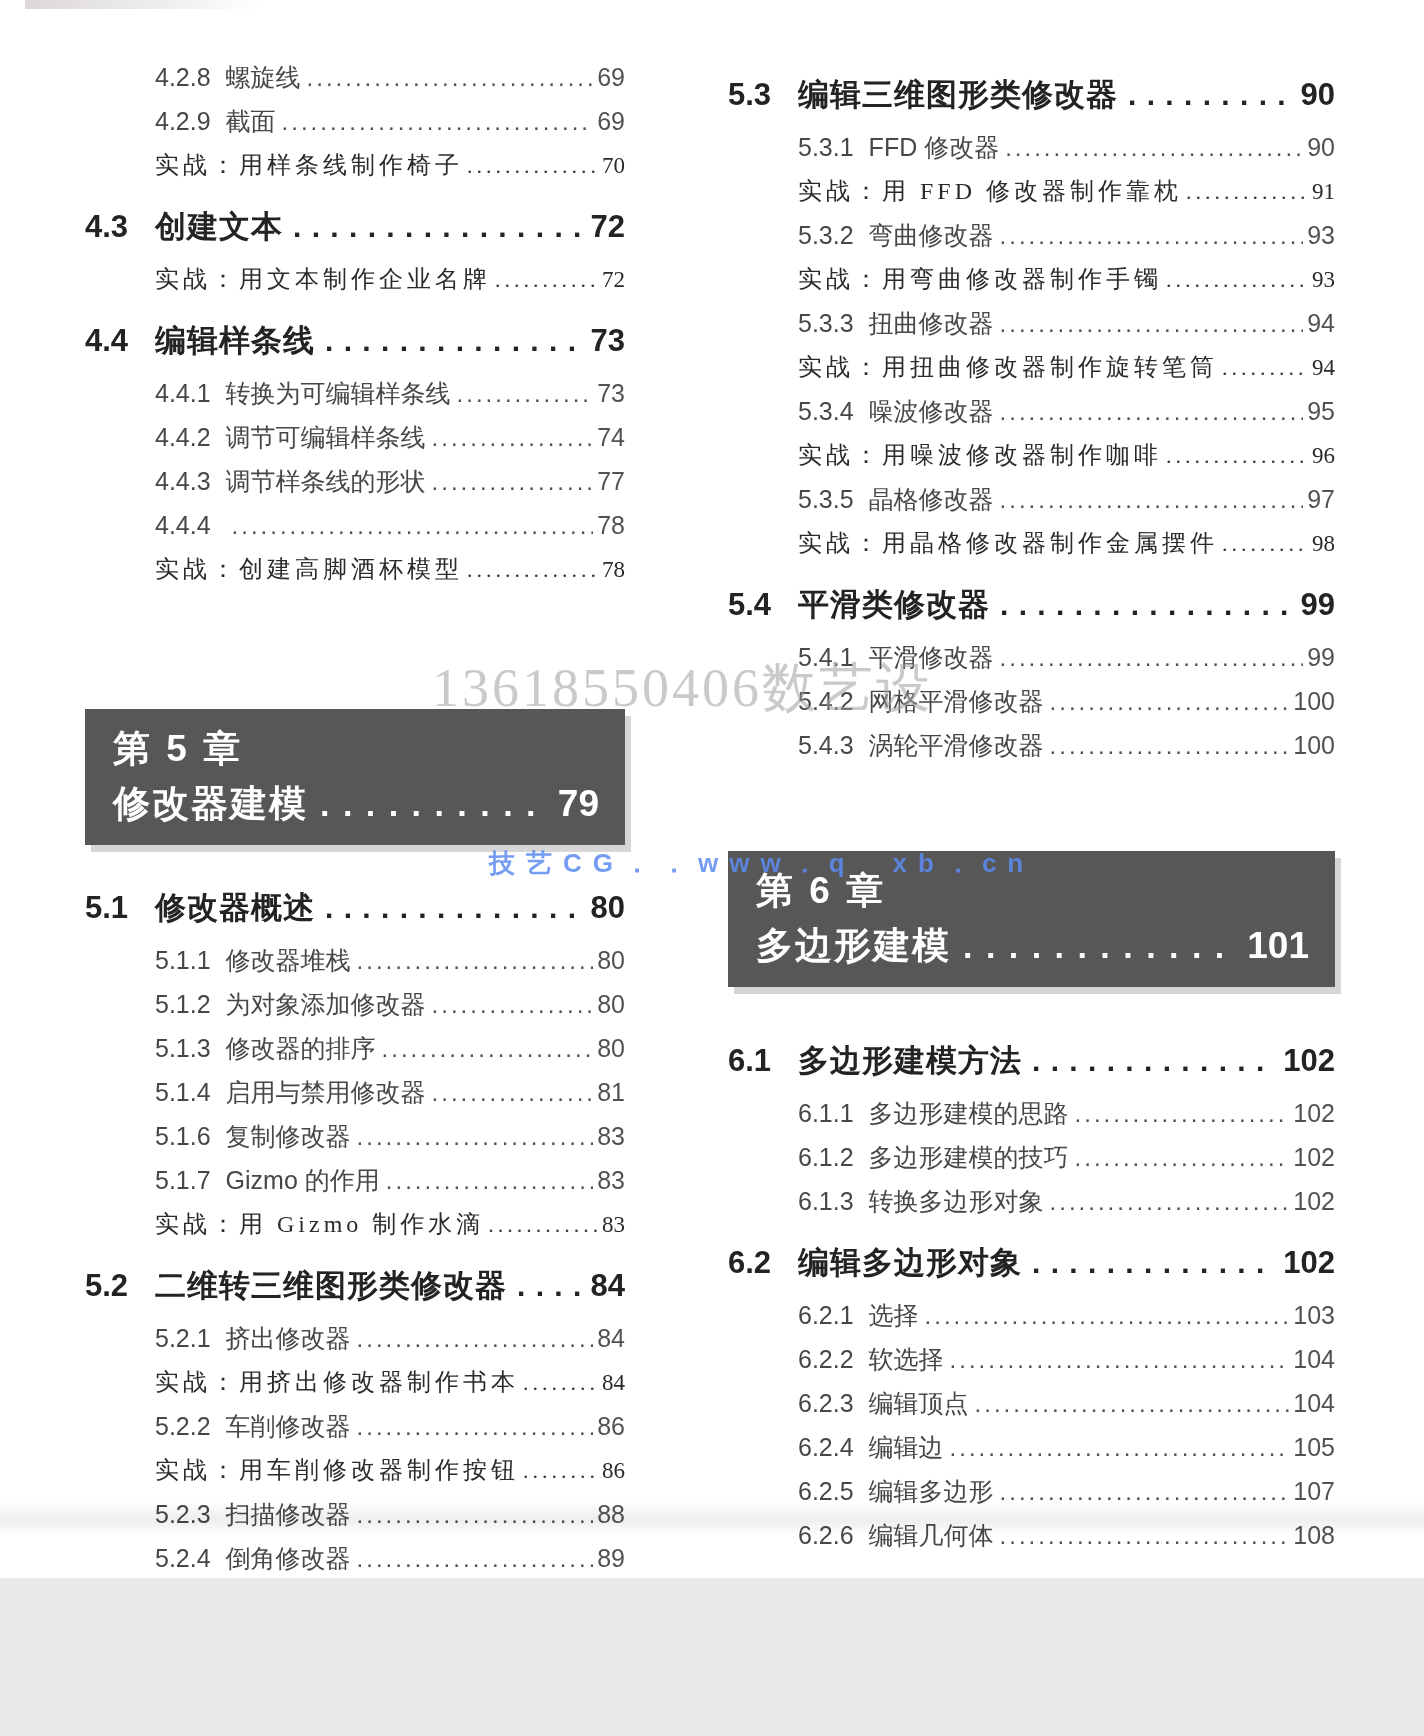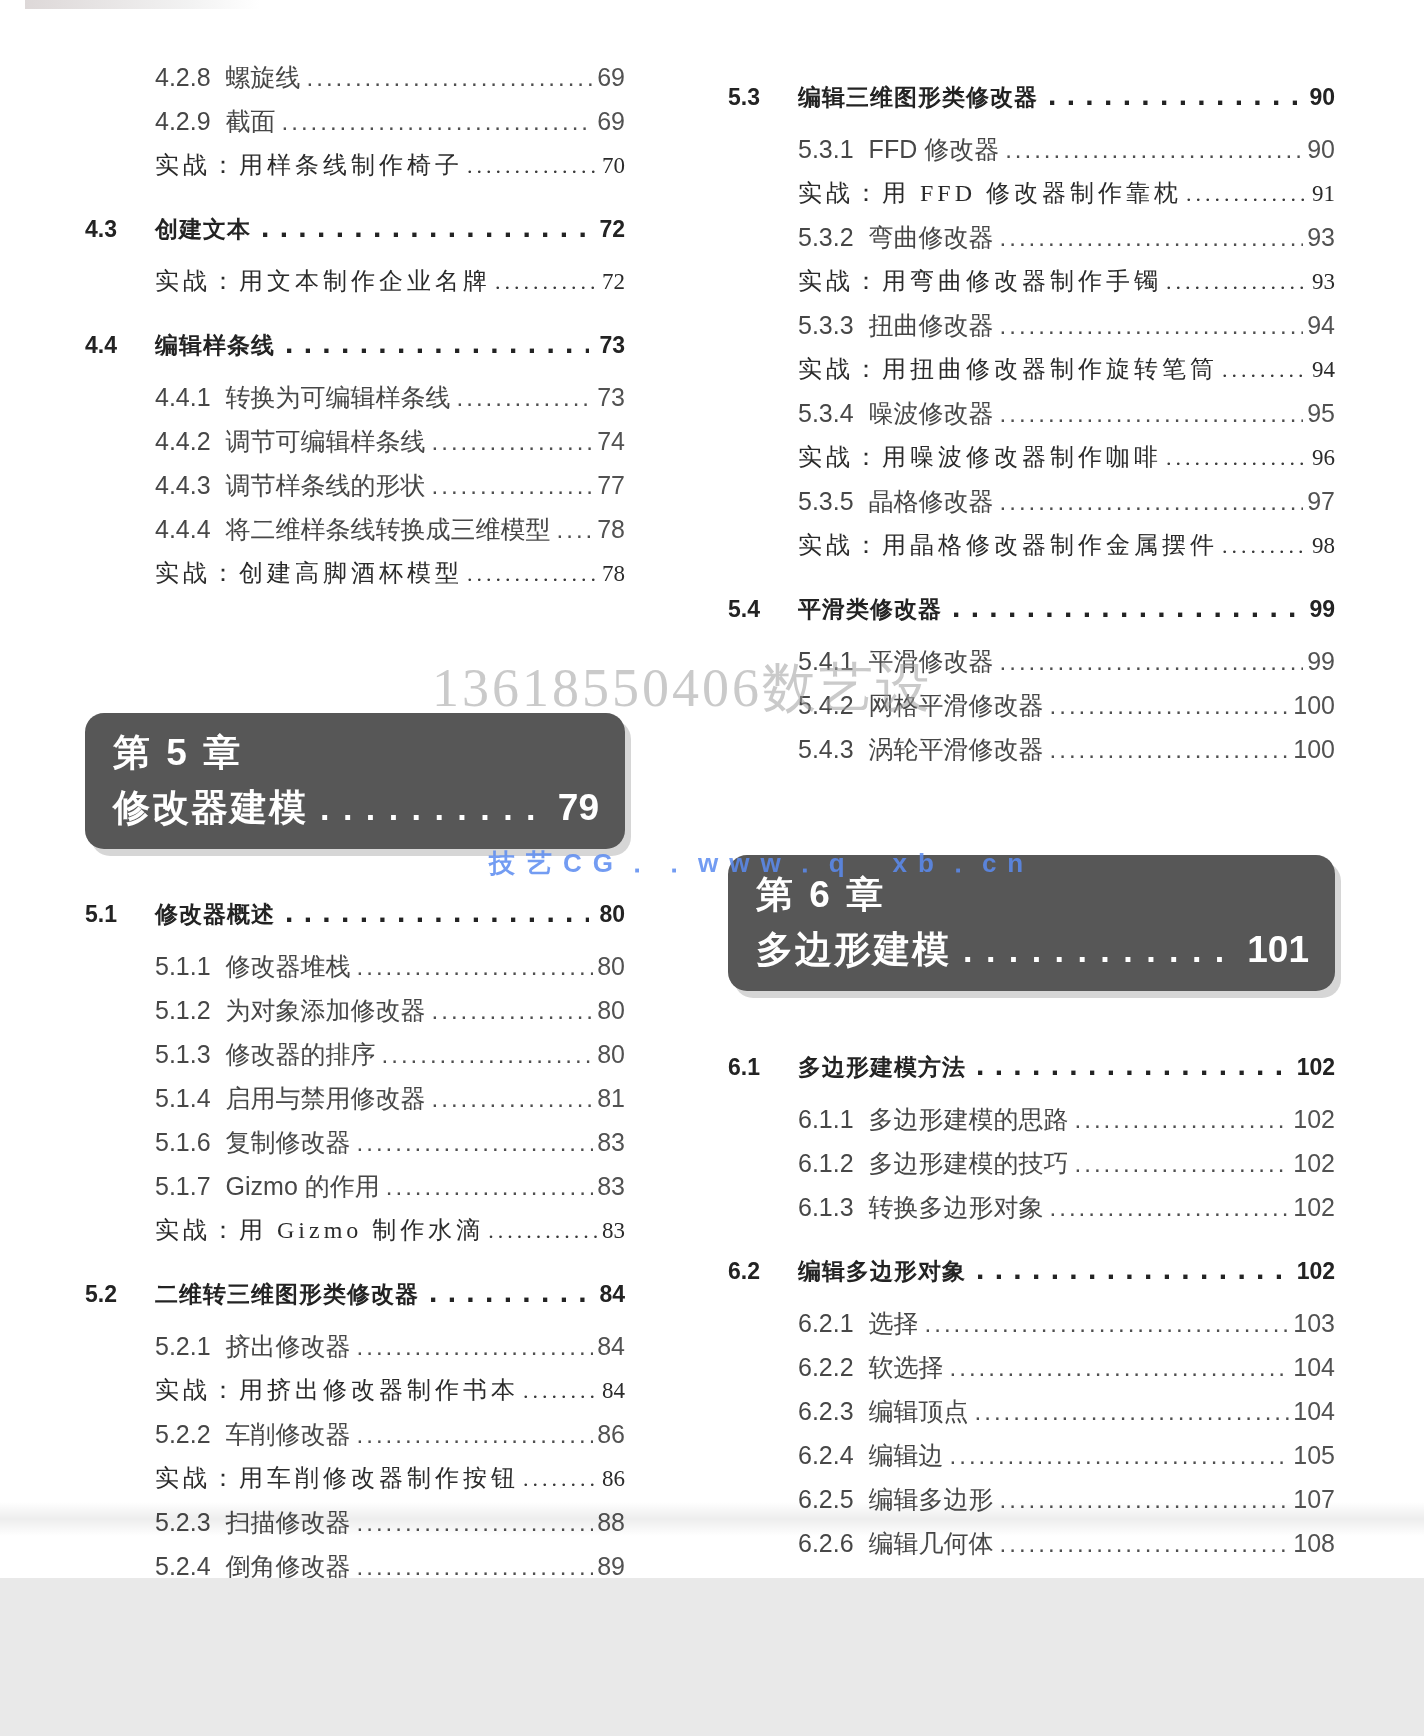--- a/index.html
+++ b/index.html
@@ -26,32 +26,32 @@
 
   
   .practice{height:44px;line-height:44px;padding-left:70px;font-size:24px;color:#2b2b2b;
     font-family:Liberation Serif, serif;}
   .practice .lbl{flex:none;white-space:nowrap;letter-spacing:4px;}
   .practice .leader{flex:1;overflow:hidden;white-space:nowrap;margin:0 4px;color:#3a3a3a;}
   .practice .leader::after{content:"..........................................................................................................................................";letter-spacing:4px;font-size:22px;}
   .practice .pg{flex:none;font-size:23px;color:#2b2b2b;}
 
   
-  .h2{margin-top:22px;margin-bottom:12px;font-size:23px;font-weight:bold;color:#232323;line-height:36px;}
+  .h2{margin-top:22px;margin-bottom:12px;font-size:31px;font-weight:bold;color:#232323;line-height:36px;}
   .h2 .num{width:70px;flex:none;}
   .h2 .lbl{flex:none;white-space:nowrap;letter-spacing:1px;}
   .h2 .leader{flex:1;overflow:hidden;white-space:nowrap;margin:0 6px 0 10px;color:#232323;}
   .h2 .leader::after{content:". . . . . . . . . . . . . . . . . . . . . . . . . . . . . . . . . . . . . . . . . . . . . . . . . . . . . . . . . . . . . . . . . . . .";letter-spacing:1px;font-size:30px;font-weight:bold;}
   .h2 .pg{flex:none;margin-left:4px;}
 
   
   .chapter{display:block;background:#575757;color:#ffffff;
     padding:16px 26px 16px 28px;
     box-shadow:6px 7px 0 rgba(0,0,0,0.16);
-    margin-top:118px;margin-bottom:45px;border-radius:19px;}
+    margin-top:118px;margin-bottom:45px;}
   #col-right .chapter{margin-top:84px;margin-bottom:56px;}
   .chapter .ch-title{font-size:37px;font-weight:bold;letter-spacing:3px;line-height:1.3;}
   .chapter .line{display:flex;align-items:baseline;font-size:37px;font-weight:bold;margin-top:6px;}
   .chapter .lbl{flex:none;white-space:nowrap;letter-spacing:2px;}
   .chapter .leader{flex:1;overflow:hidden;white-space:nowrap;margin:0 6px 0 12px;color:#fff;}
   .chapter .leader::after{content:". . . . . . . . . . . . . . . . . . . . . . . . . . . . . . . . . . . . . . . .";letter-spacing:2px;font-size:34px;font-weight:bold;}
   .chapter .pg{flex:none;margin-left:4px;}
 
   
   #wm-phone{
@@ -130,21 +130,20 @@
         <span class="pg">74</span>
       </div>
       <div class="row h3">
         <span class="num">4.4.3</span>
         <span class="lbl">调节样条线的形状</span>
         <span class="leader"></span>
         <span class="pg">77</span>
       </div>
       <div class="row h3">
         <span class="num">4.4.4</span>
-        <span class="lbl">将二维样条线转换成三维模型</span>
         <span class="leader"></span>
         <span class="pg">78</span>
       </div>
       <div class="row practice">
         <span class="lbl">实战：创建高脚酒杯模型</span>
         <span class="leader"></span>
         <span class="pg">78</span>
       </div>
       <div class="chapter">
         <div class="ch-title">第 5 章</div>

